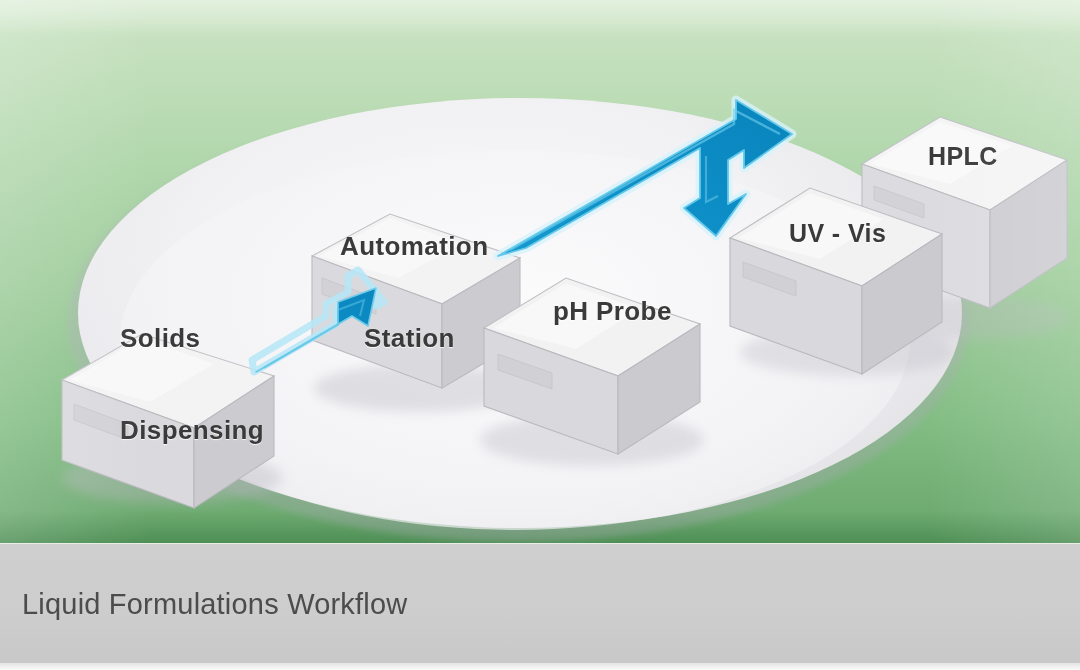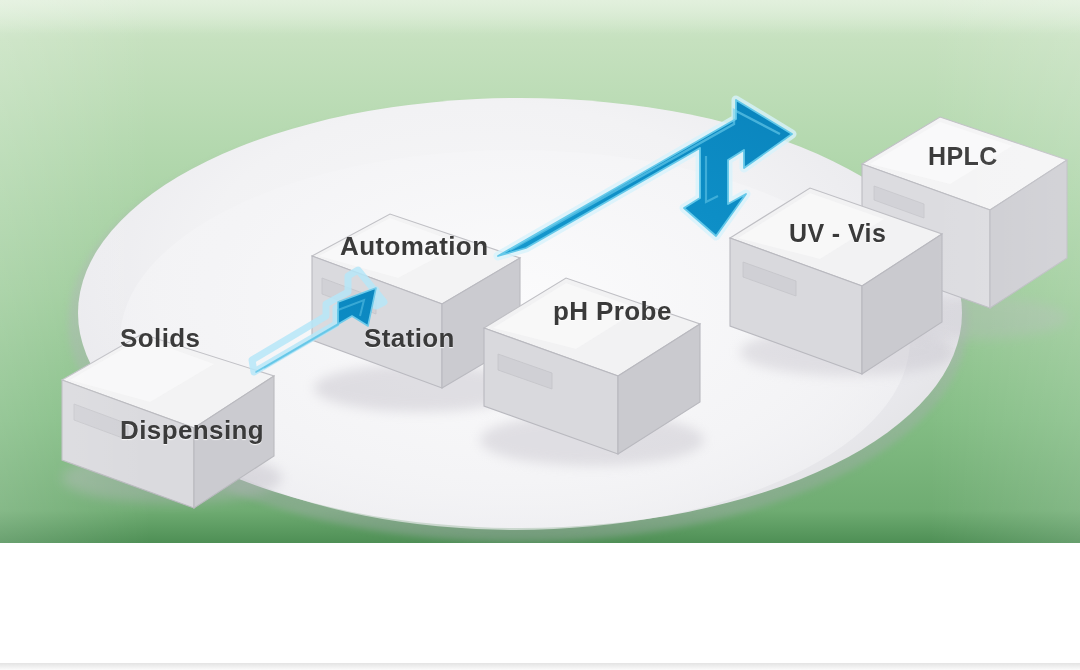--- a/index.html
+++ b/index.html
@@ -281,16 +281,19 @@
 
     <div class="lbl" style="left:553px; top:296px; font-size:26px;">pH Probe</div>
 
     <div class="lbl" style="left:789px; top:219px; font-size:25px;">UV - Vis</div>
 
     <div class="lbl" style="left:928px; top:142px; font-size:25px;">HPLC</div>
 
     <div id="scene-vignette"></div>
   </div>
 
+  <div id="caption-bar">
+    <div id="caption-text">Liquid Formulations Workflow</div>
+  </div>
 
   <div id="bottom-strip"></div>
 
 </div>
 
 </body></html>

